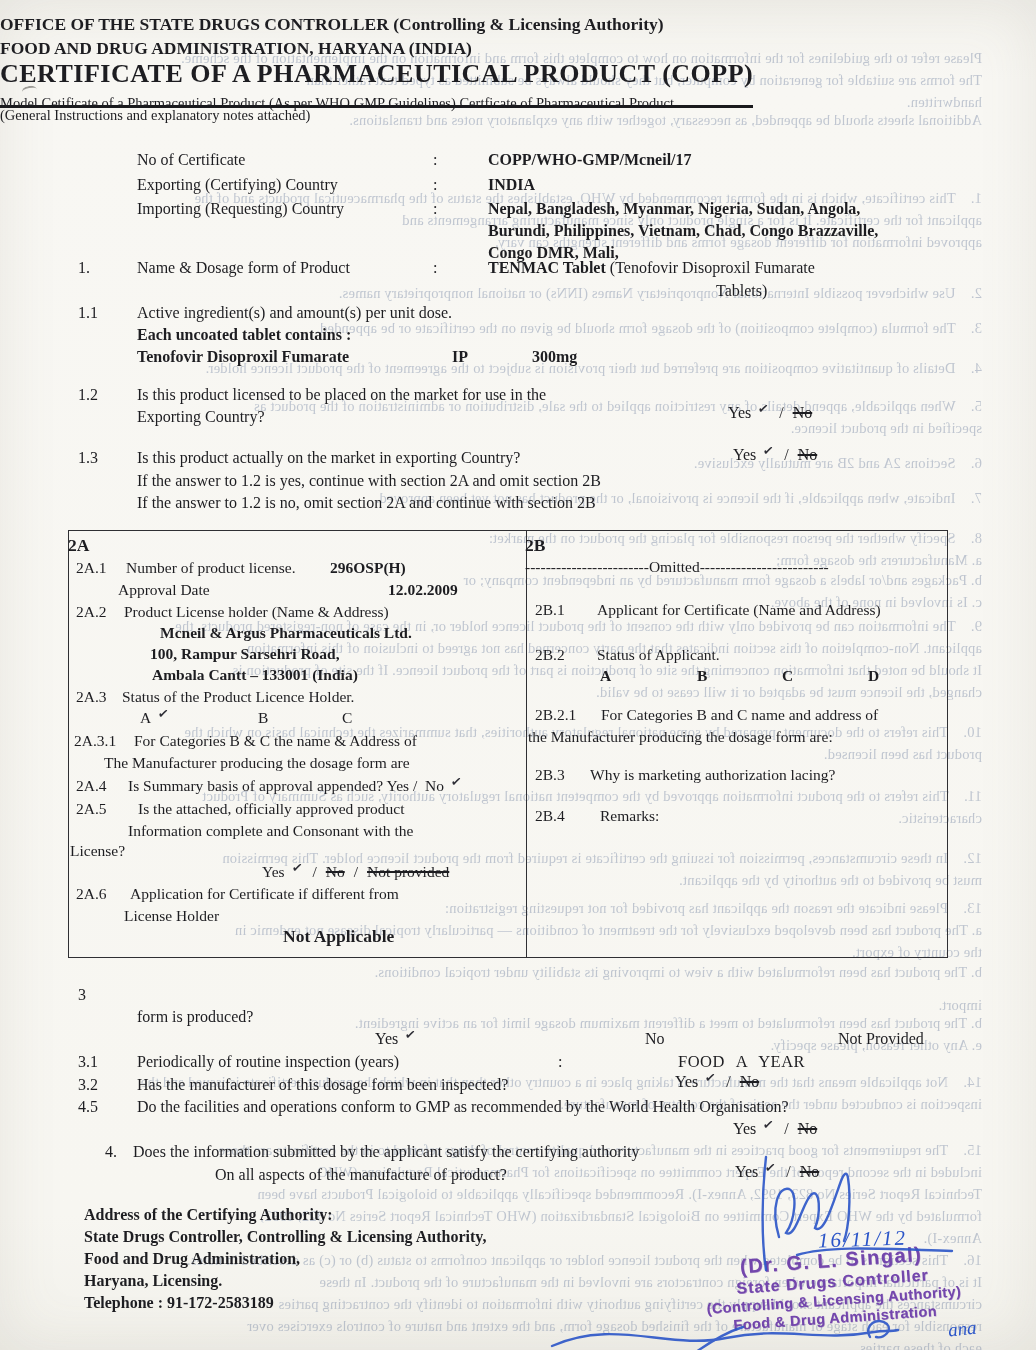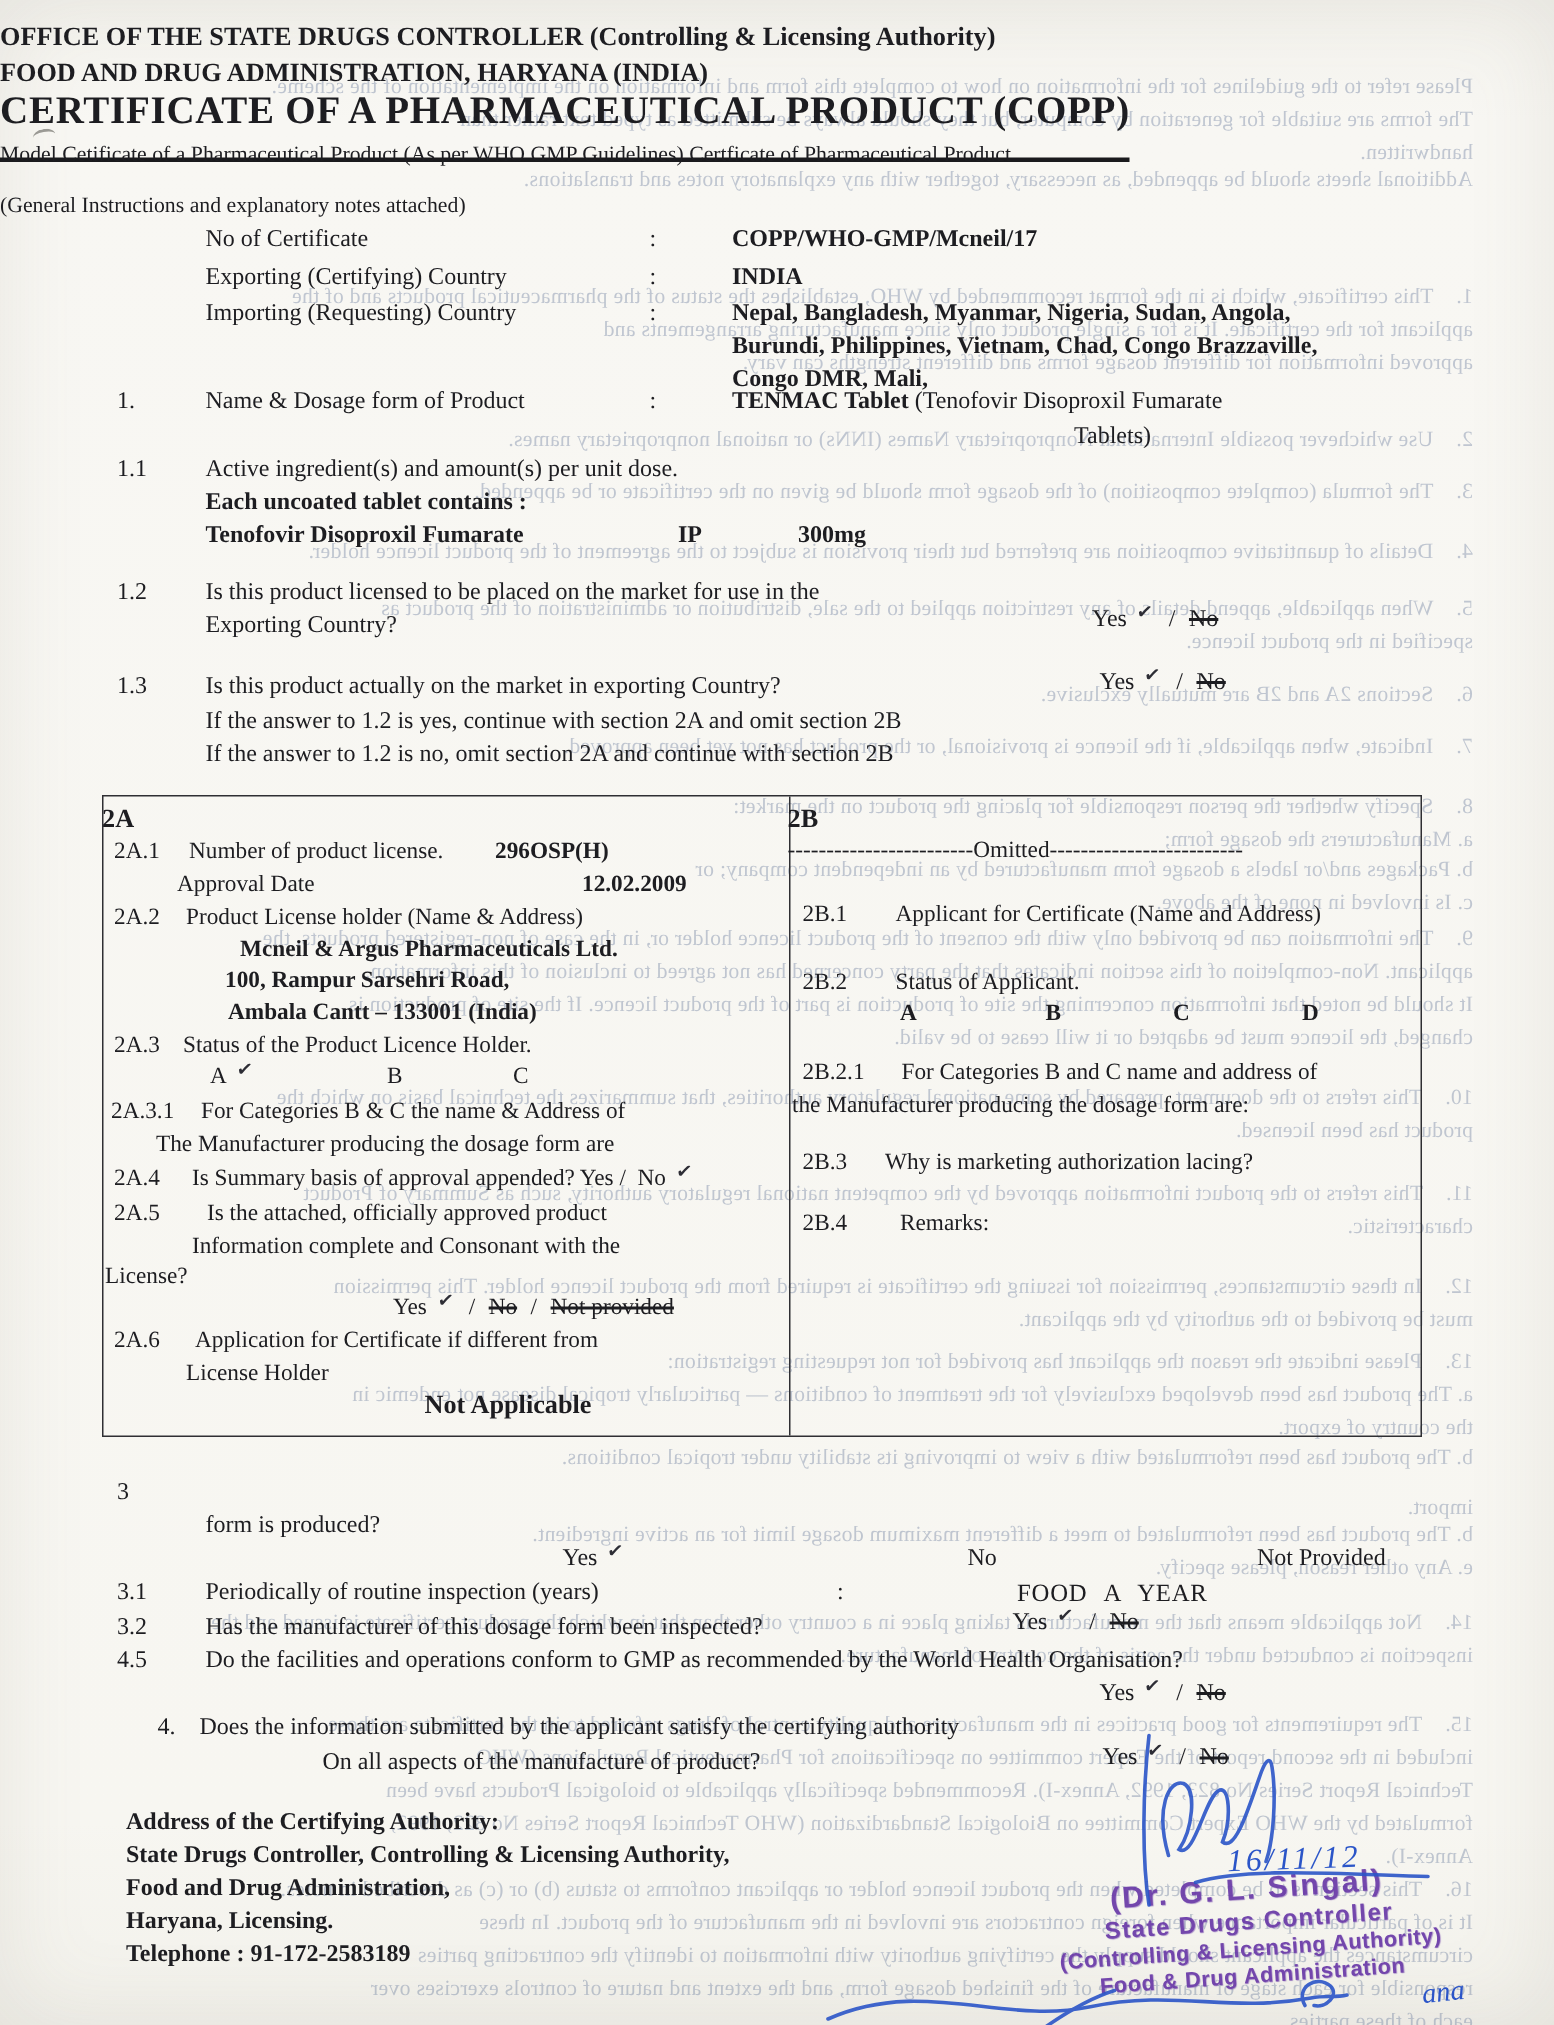--- a/index.html
+++ b/index.html
@@ -98,21 +98,21 @@
       <div class="ghost-line" style="top: 1316px;">responsible for each stage of manufacture of the finished dosage form, and the extent and nature of controls exercises over</div>
       <div class="ghost-line" style="top: 1338px;">each of these parties.</div>
     </div>
 
   <div class="pen-mark"></div>
 
   <div class="ln center b h17" style="left:0;top:14px;width:1036px">OFFICE OF THE STATE DRUGS CONTROLLER (Controlling &amp; Licensing Authority)</div>
   <div class="ln center b h17" style="left:0;top:38px;width:1036px">FOOD AND DRUG ADMINISTRATION, HARYANA (INDIA)</div>
   <div class="ln center" style="left:0;top:58px;width:1036px"><span class="title-u">CERTIFICATE OF A PHARMACEUTICAL PRODUCT  (COPP)</span></div>
   <div class="ln center s14" style="left:0;top:94px;width:1036px">Model Cetificate of a Pharmaceutical Product (As per WHO GMP Guidelines) Certficate of Pharmaceutical Product</div>
-  <div class="ln center s14" style="left:0;top:128px;width:1004px">(General Instructions and explanatory notes attached)</div>
+  <div class="ln center s14" style="left:0;top:106px;width:1004px">(General Instructions and explanatory notes attached)</div>
 
   <div class="ln" style="left:137px;top:150px">No of Certificate</div>
   <div class="ln" style="left:433px;top:150px">:</div>
   <div class="ln b" style="left:488px;top:150px">COPP/WHO-GMP/Mcneil/17</div>
 
   <div class="ln" style="left:137px;top:175px">Exporting (Certifying) Country</div>
   <div class="ln" style="left:433px;top:175px">:</div>
   <div class="ln b" style="left:488px;top:175px">INDIA</div>
 
   <div class="ln" style="left:137px;top:199px">Importing (Requesting) Country</div>

